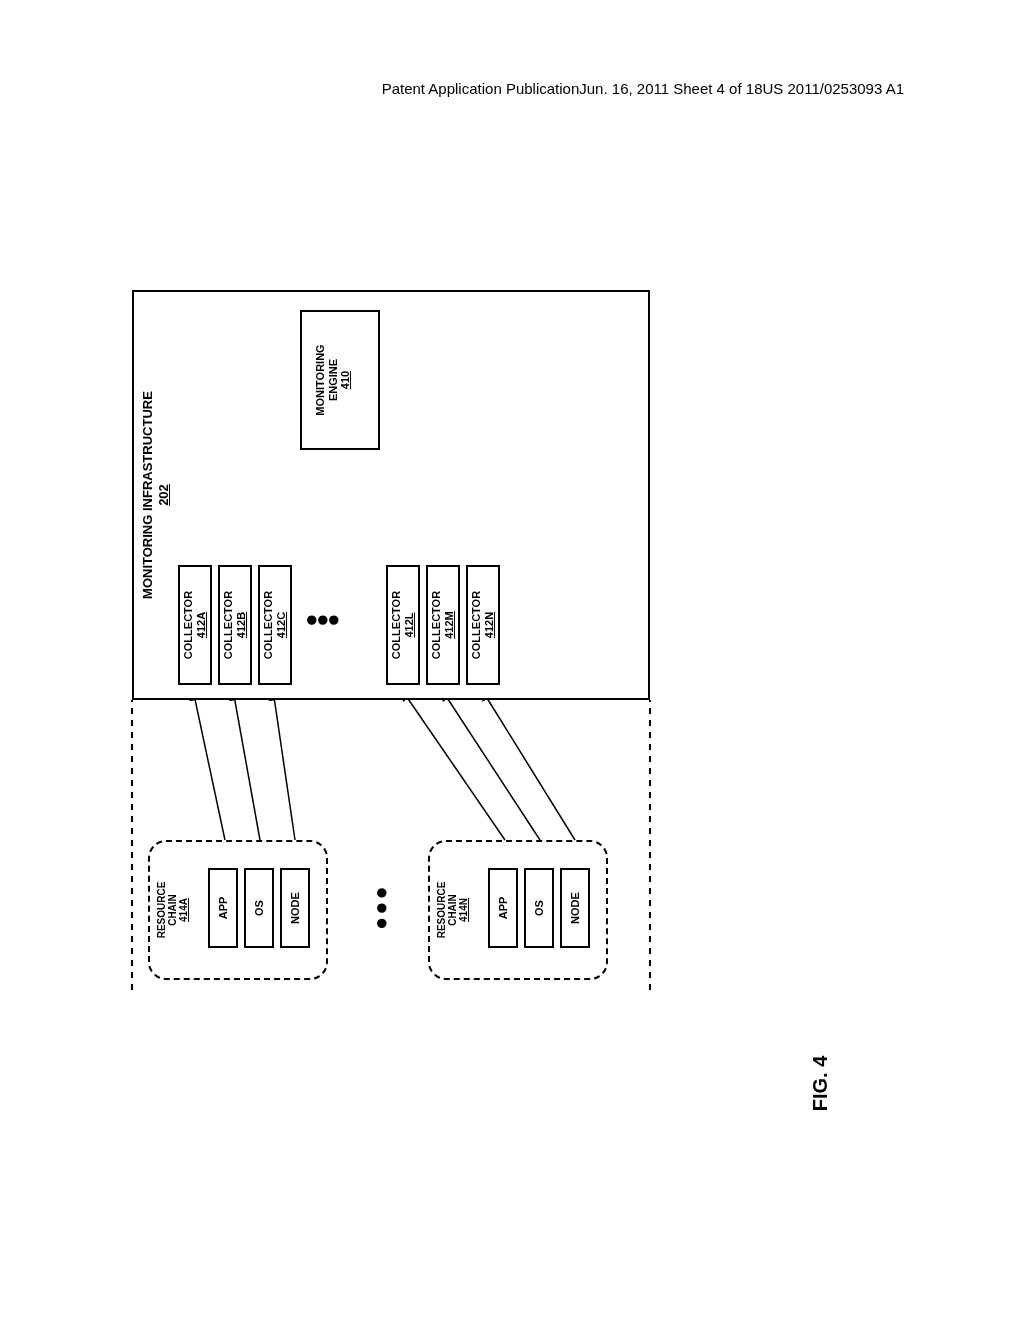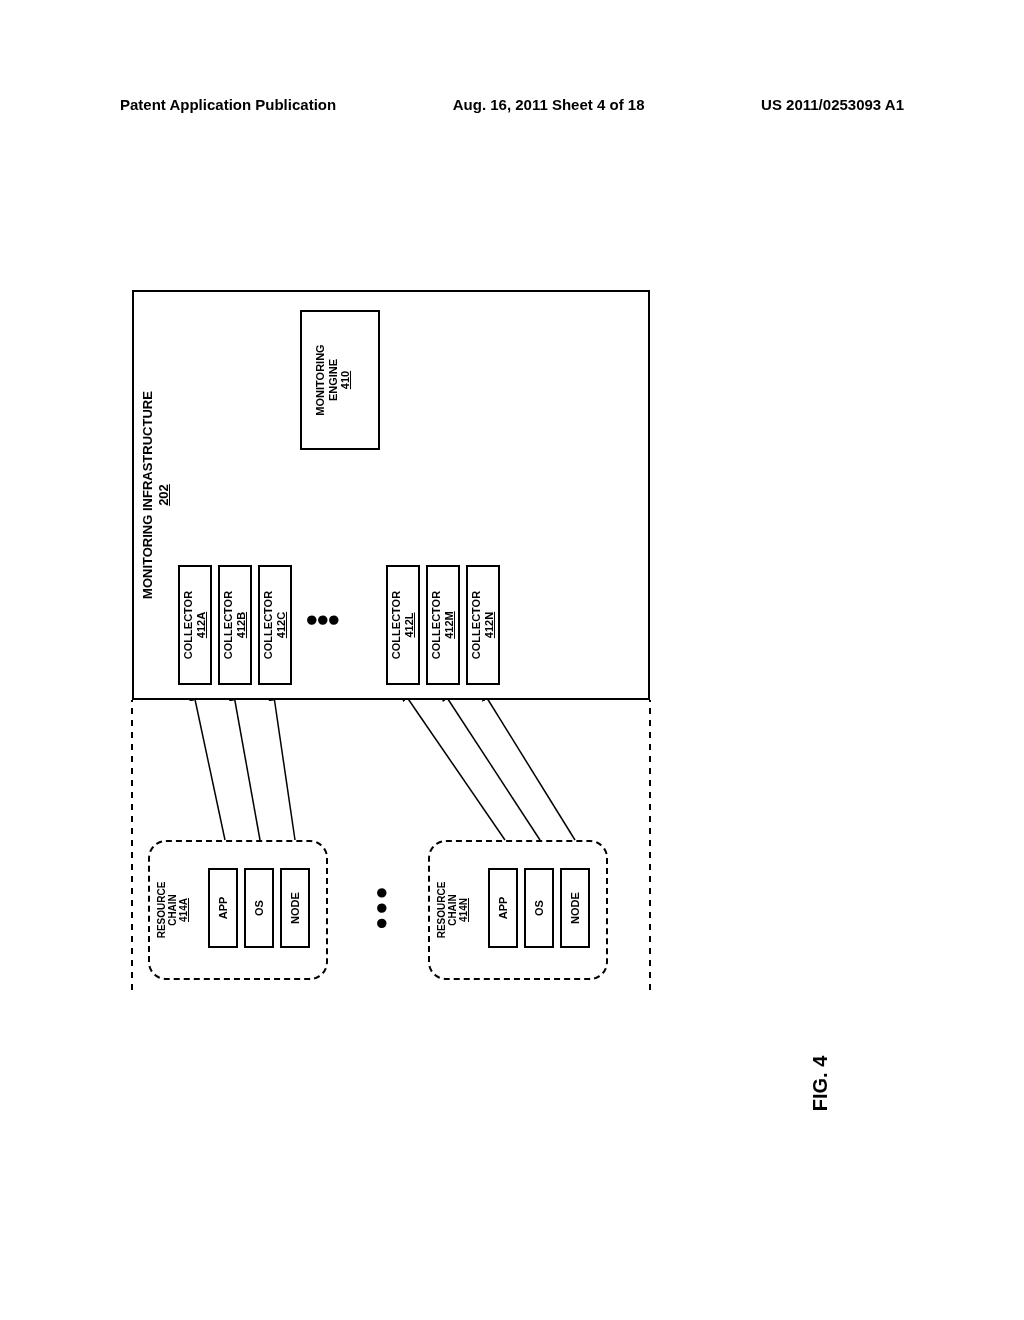--- a/index.html
+++ b/index.html
@@ -5,28 +5,28 @@
   * { box-sizing: border-box; margin: 0; padding: 0; }
   body {
     width: 1024px;
     height: 1320px;
     background: #fff;
     font-family: Arial, Helvetica, sans-serif;
     position: relative;
   }
   .header {
     position: absolute;
-    top: 96px;
+    top: 80px;
     left: 0;
     right: 0;
     display: flex;
-    justify-content: space-between;
+    justify-content: flex-end;
     padding: 0 120px;
     font-size: 15px;
-    font-weight: bold;
+    font-weight: normal;
   }
   .diagram-area {
     position: absolute;
     top: 280px;
     left: 120px;
     width: 560px;
     height: 720px;
   }
   
   .diagram-rotated {
@@ -79,21 +79,21 @@
     display: flex;
     align-items: center;
     justify-content: center;
   }
 </style>
 </head>
 <body>
 
 <div class="header">
   <span>Patent Application Publication</span>
-  <span>Aug. 16, 2011  Sheet 4 of 18</span>
+  <span>Jun. 16, 2011  Sheet 4 of 18</span>
   <span>US 2011/0253093 A1</span>
 </div>
 
 <div class="diagram-area">
   <div class="diagram-rotated">
 
     <svg width="720" height="560">
 
       <line x1="10" y1="12" x2="300" y2="12" stroke="#000" stroke-width="2" stroke-dasharray="6 6"></line>
       <line x1="10" y1="530" x2="300" y2="530" stroke="#000" stroke-width="2" stroke-dasharray="6 6"></line>

